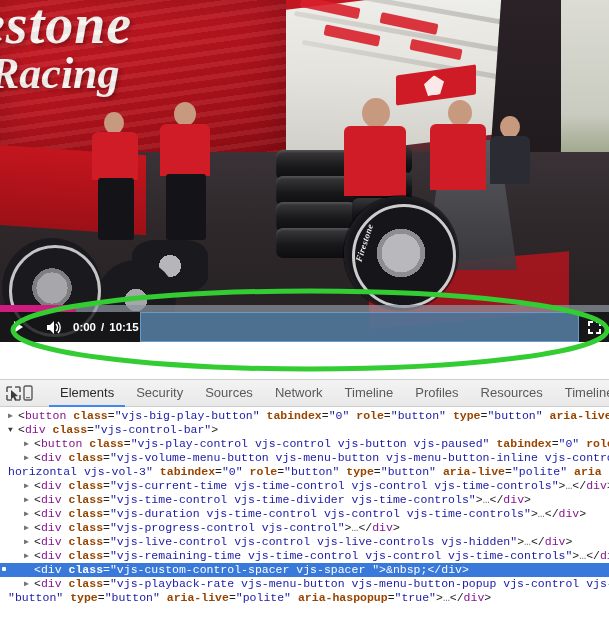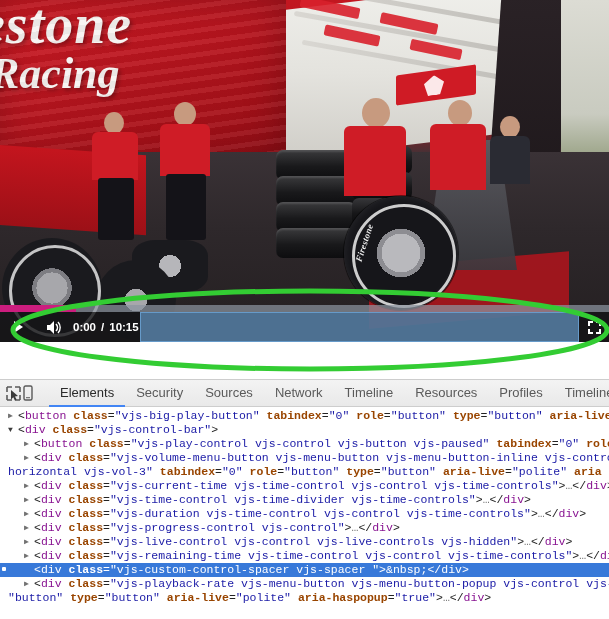--- a/index.html
+++ b/index.html
@@ -400,22 +400,22 @@
           <rect x="5" y="12.2" width="4" height="1" fill="#5a5a5a"></rect>
         </svg>
       </div>
       <div class="tb-sep"></div>
       <div class="dt-tabs">
           <div class="dt-tab active">Elements</div>
           <div class="dt-tab">Security</div>
           <div class="dt-tab">Sources</div>
           <div class="dt-tab">Network</div>
           <div class="dt-tab">Timeline</div>
+          <div class="dt-tab">Profiles</div>
           <div class="dt-tab">Resources</div>
-          <div class="dt-tab">Profiles</div>
           <div class="dt-tab">Timeline</div>
           <div class="dt-tab">Au</div>
         </div>
     </div>
 
     <div class="dom-tree">
         <div class="node wrap"><span class="tw" style="left: 8px;">▶</span><span class="t-punc">&lt;</span><span class="t-tag">button</span><span class="t-punc"> </span><span class="t-attr">class</span><span class="t-punc">=</span><span class="t-val">"vjs-big-play-button"</span><span class="t-punc"> </span><span class="t-attr">tabindex</span><span class="t-punc">=</span><span class="t-val">"0"</span><span class="t-punc"> </span><span class="t-attr">role</span><span class="t-punc">=</span><span class="t-val">"button"</span><span class="t-punc"> </span><span class="t-attr">type</span><span class="t-punc">=</span><span class="t-val">"button"</span><span class="t-punc"> </span><span class="t-attr">aria-live</span></div>
         <div class="node wrap"><span class="tw open" style="left: 8px;">▼</span><span class="t-punc">&lt;</span><span class="t-tag">div</span><span class="t-punc"> </span><span class="t-attr">class</span><span class="t-punc">=</span><span class="t-val">"vjs-control-bar"</span><span class="t-punc">&gt;</span></div>
         <div class="node wrap indent1"><span class="tw" style="left: 24px;">▶</span><span class="t-punc">&lt;</span><span class="t-tag">button</span><span class="t-punc"> </span><span class="t-attr">class</span><span class="t-punc">=</span><span class="t-val">"vjs-play-control vjs-control vjs-button vjs-paused"</span><span class="t-punc"> </span><span class="t-attr">tabindex</span><span class="t-punc">=</span><span class="t-val">"0"</span><span class="t-punc"> </span><span class="t-attr">role</span></div>
         <div class="node wrap indent1"><span class="tw" style="left: 24px;">▶</span><span class="t-punc">&lt;</span><span class="t-tag">div</span><span class="t-punc"> </span><span class="t-attr">class</span><span class="t-punc">=</span><span class="t-val">"vjs-volume-menu-button vjs-menu-button vjs-menu-button-inline vjs-contro</span></div>

